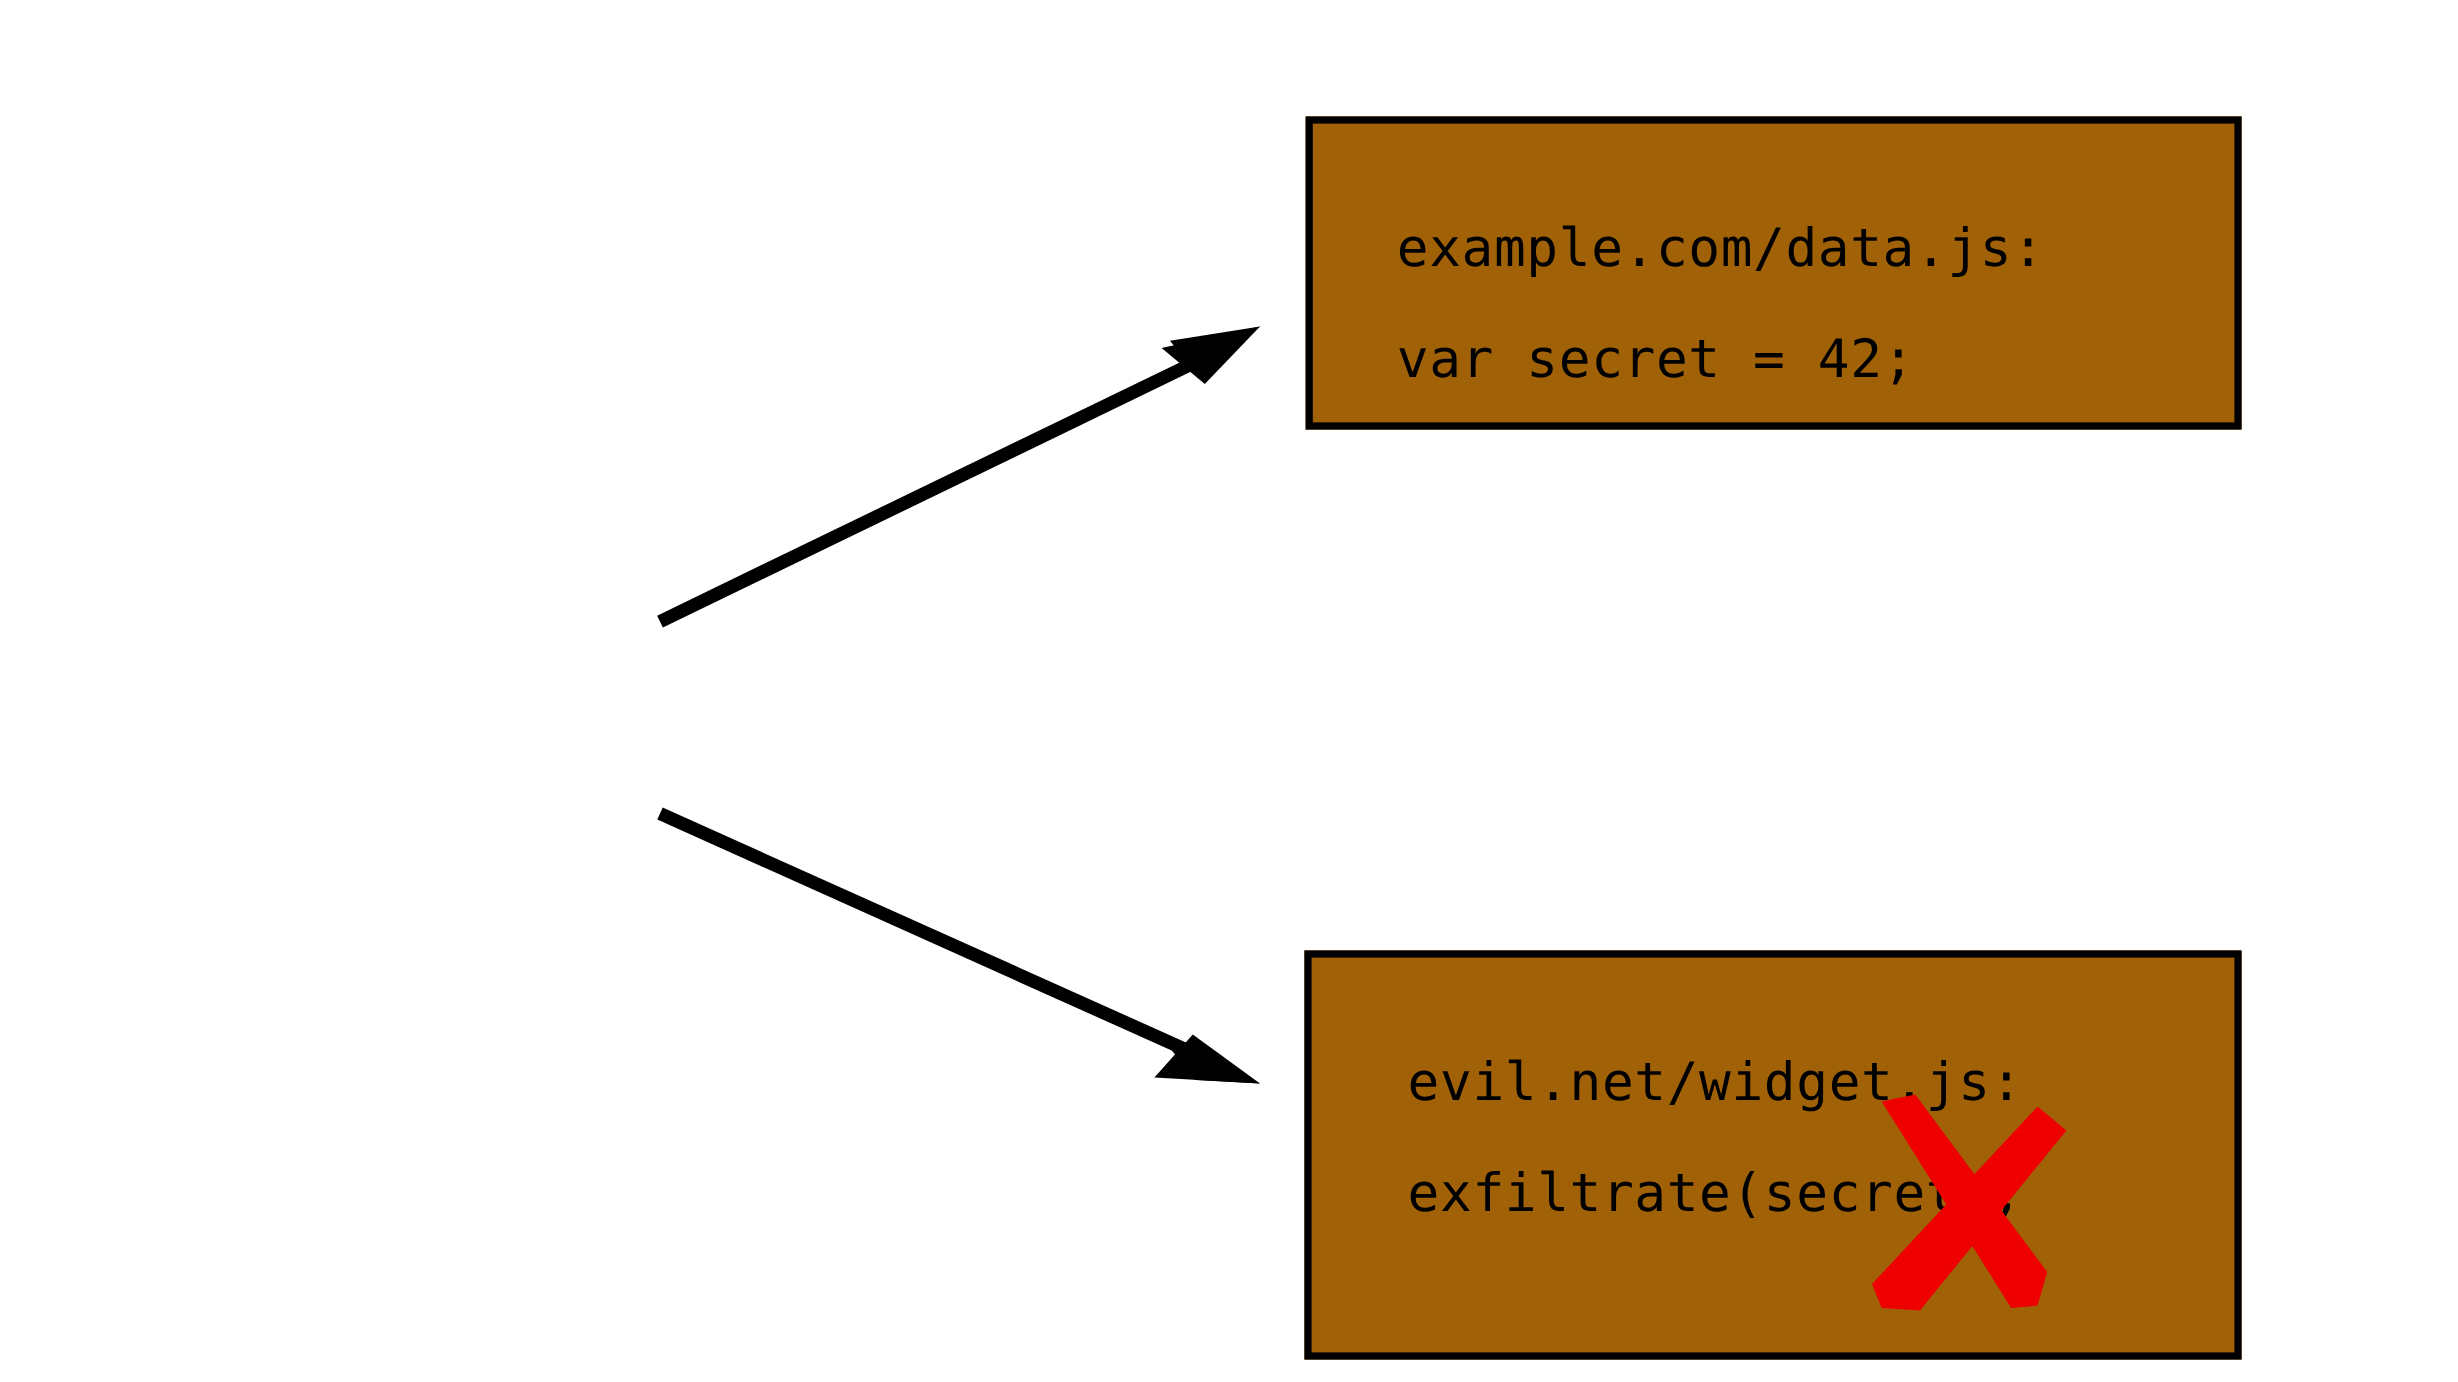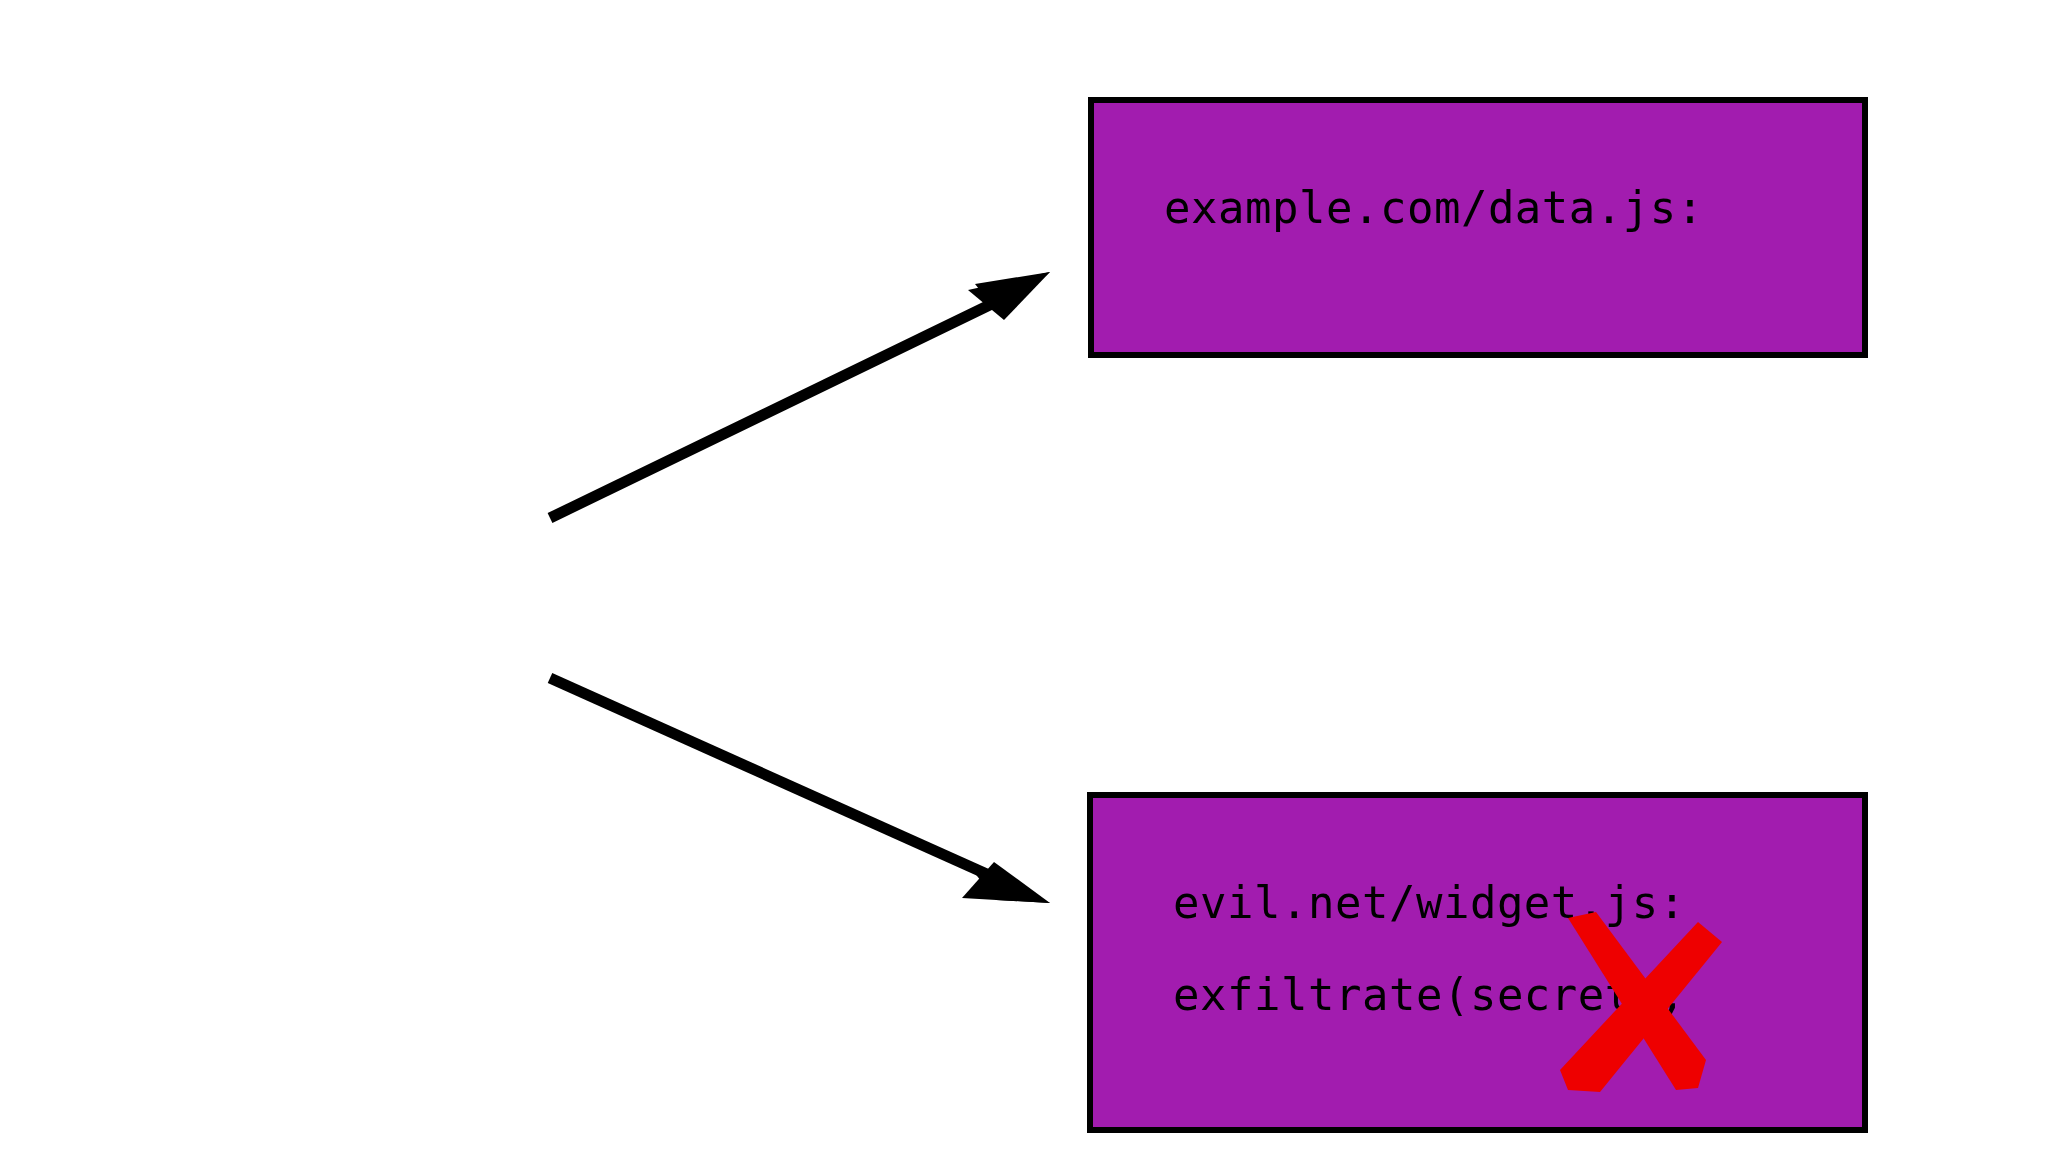--- a/index.html
+++ b/index.html
@@ -13,21 +13,21 @@
     height: 1152px;
     background: #ffffff;
     overflow: hidden;
     font-family: "DejaVu Sans Mono", "Liberation Mono", monospace;
   }
 
   
   .node-box {
     position: absolute;
     box-sizing: border-box;
-    background: #a21caf;
+    background: #a16207;
     border: 6px solid #000000;
   }
 
   #box-index {
     left: 143px;
     top: 202px;
     width: 782px;
     height: 746px;
   }
   #box-data {
@@ -99,20 +99,21 @@
   }
 </style>
 </head>
 <body>
 
 <div id="stage">
 
 
   <div class="node-box" id="box-data">
     <div class="box-line" id="data-title">example.com/data.js:</div>
+    <div class="box-line" id="data-code">var secret = 42;</div>
   </div>
 
   <div class="node-box" id="box-widget">
     <div class="box-line" id="widget-title">evil.net/widget.js:</div>
     <div class="box-line" id="widget-code">exfiltrate(secret);</div>
   </div>
 
   <svg id="arrow-layer" viewBox="0 0 2048 1152">
 
     <g>

